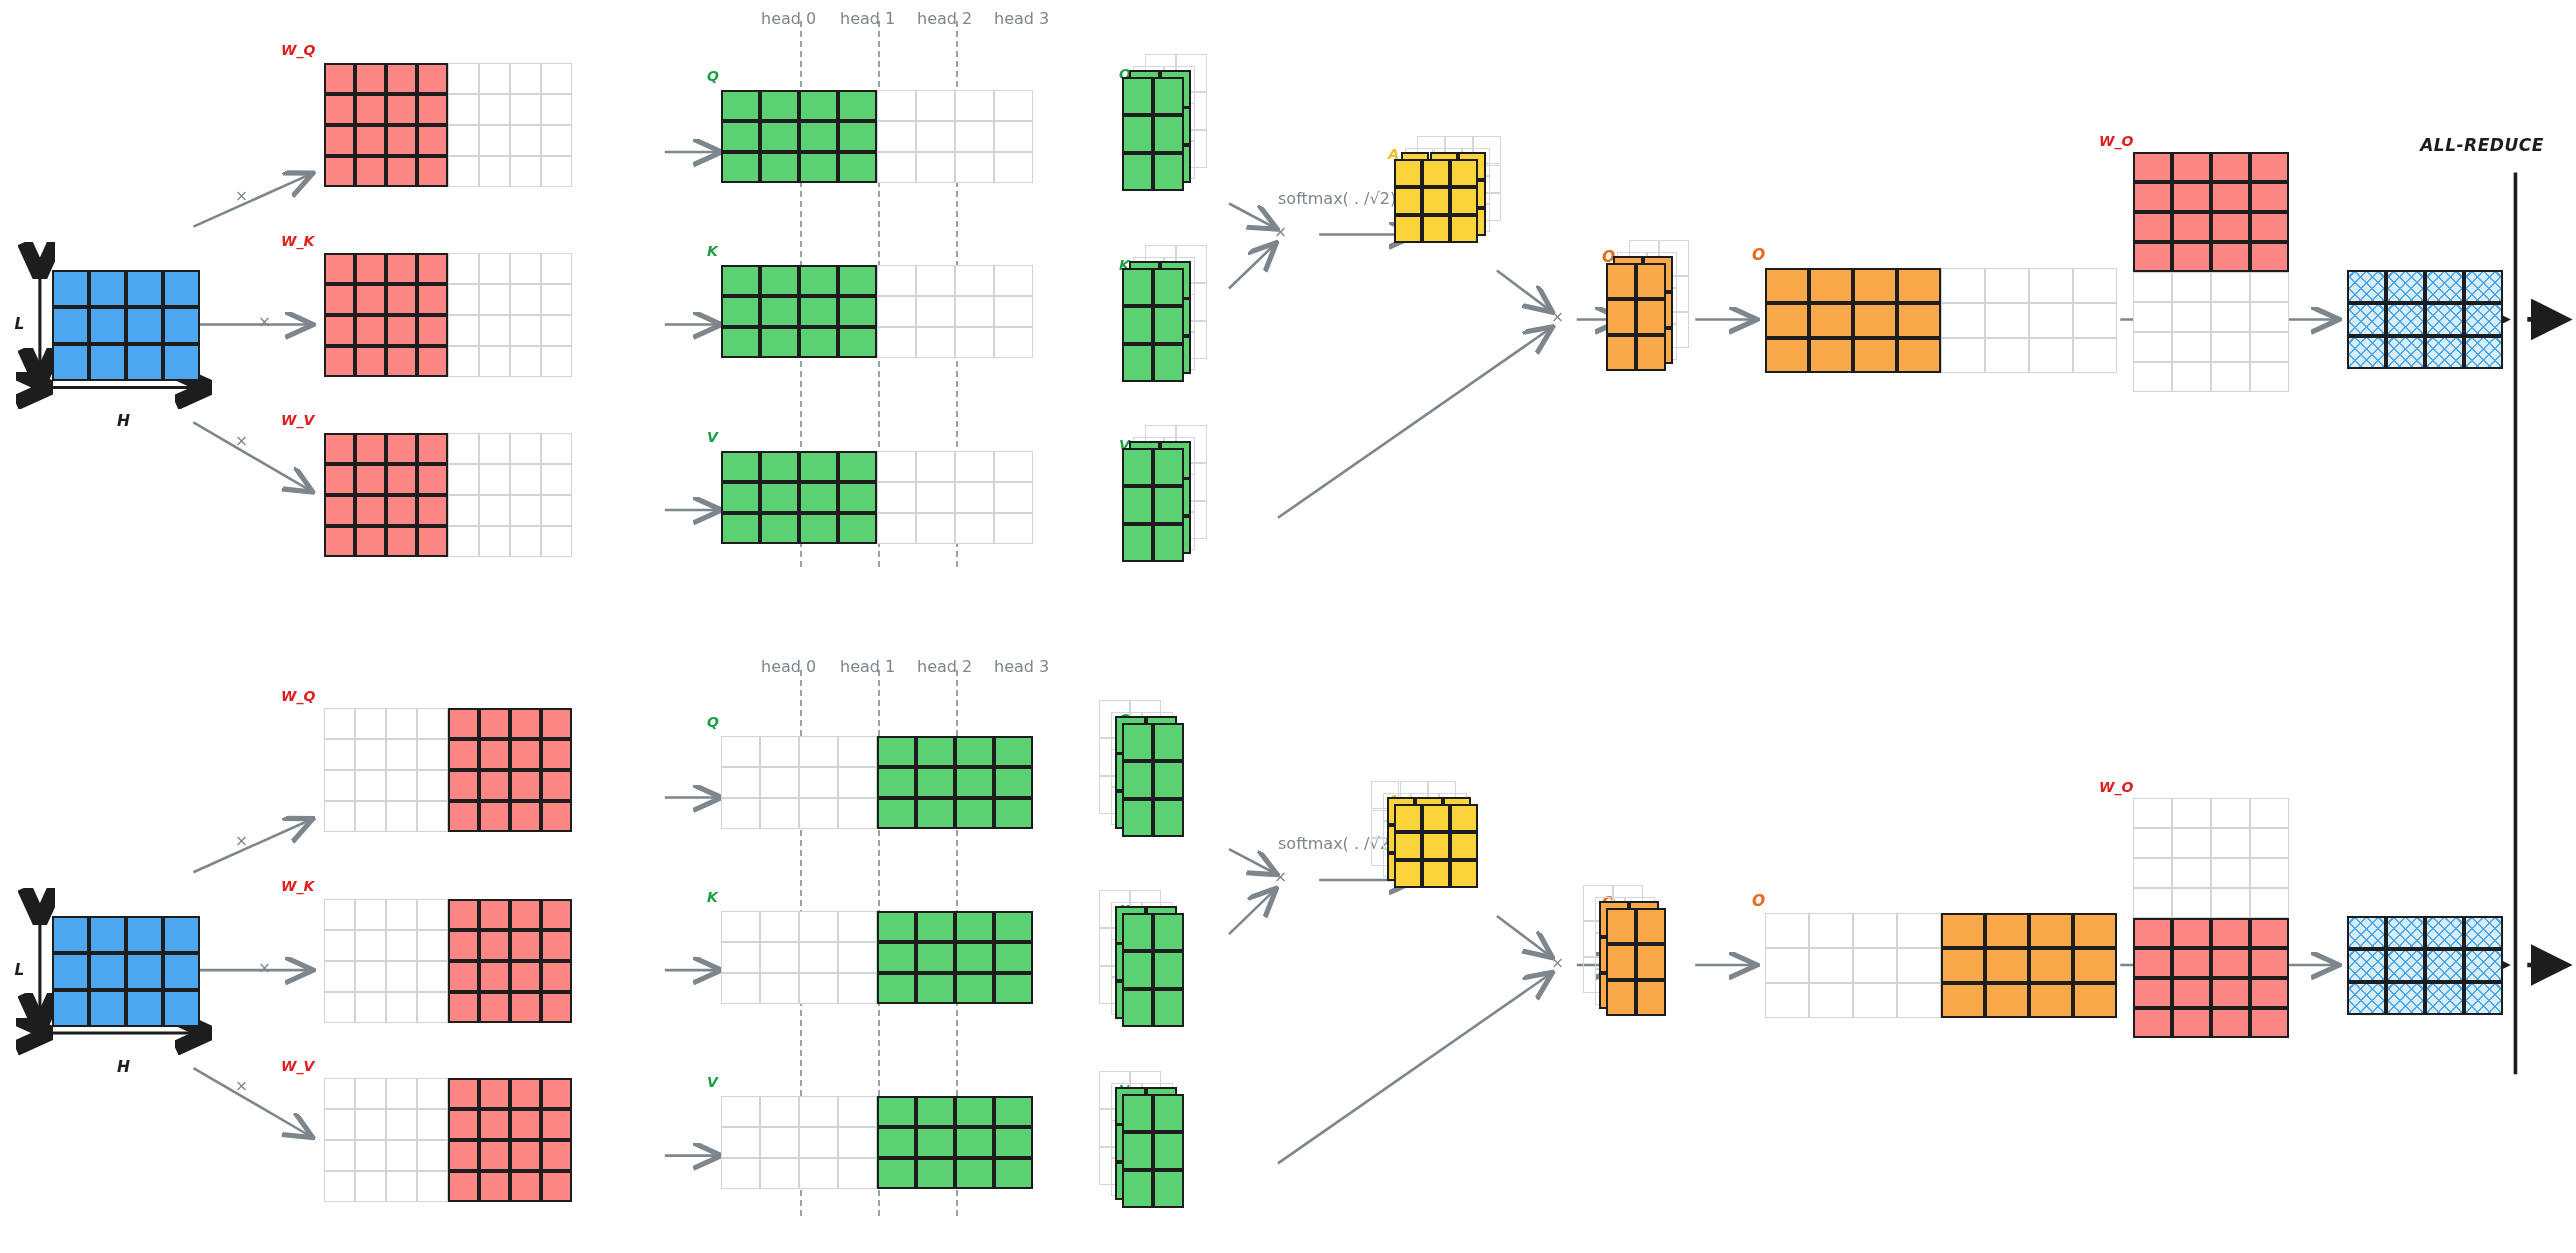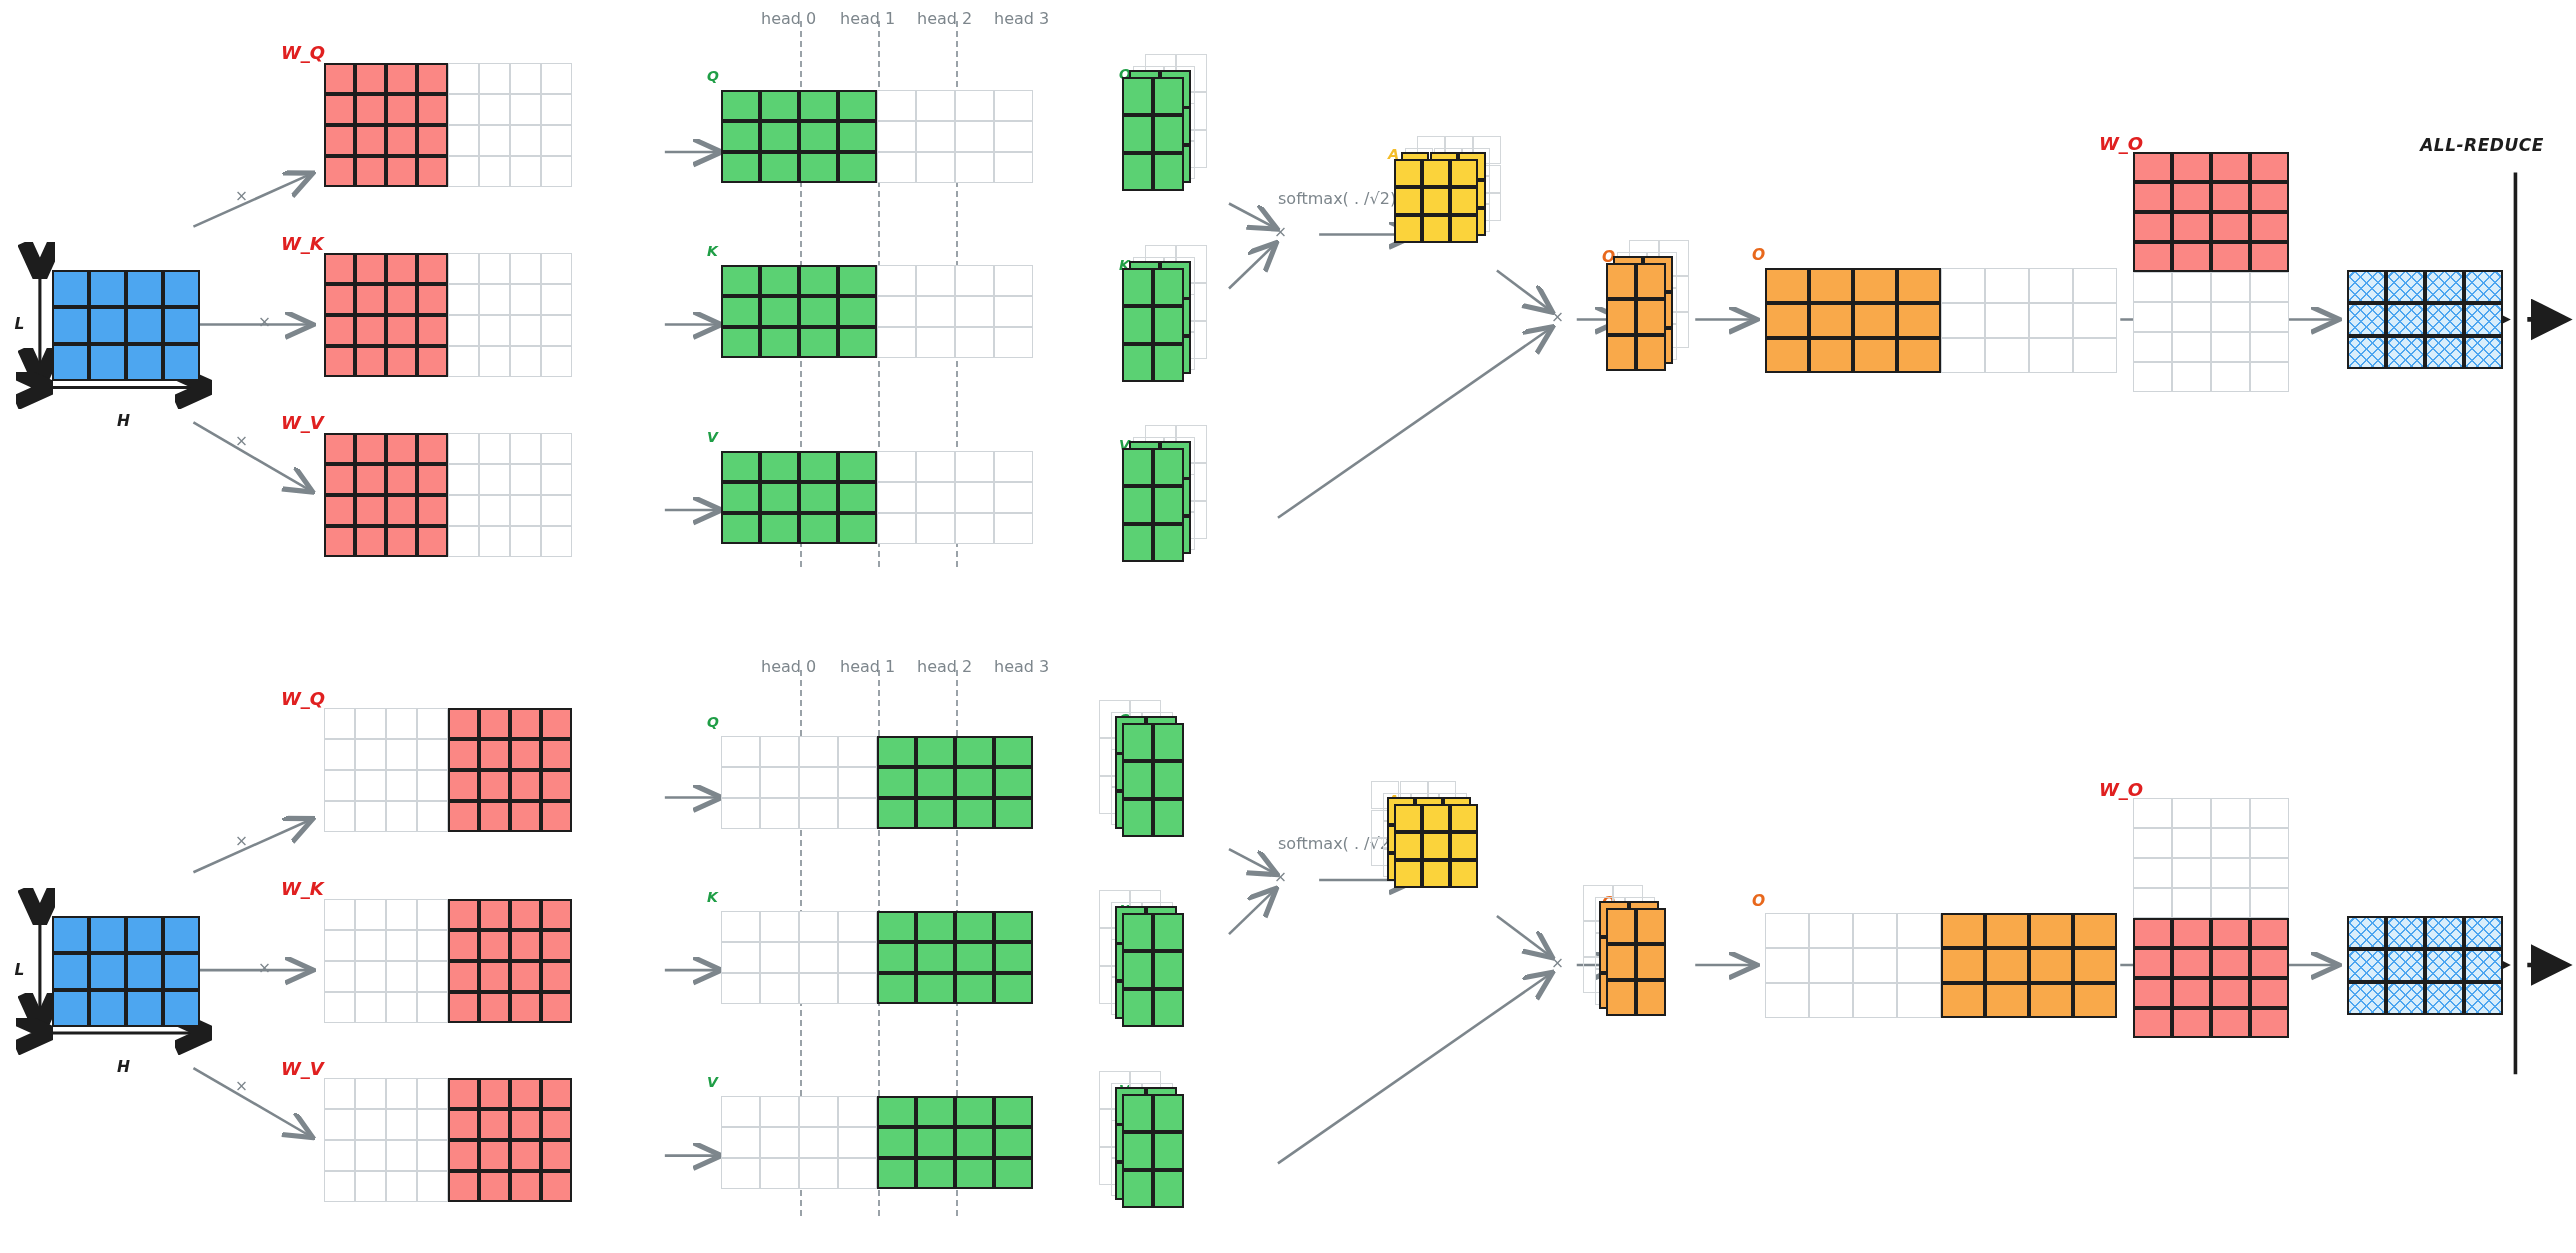--- a/index.html
+++ b/index.html
@@ -25,21 +25,21 @@
       repeating-linear-gradient(-45deg, #4da6f0 0 1.5px, transparent 1.5px 8.2px);
   }
 
   
   .stackwrap{position:absolute;}
   .ghost{position:absolute;box-sizing:border-box;border:1.5px solid #d3d7da;background:transparent;}
   .stackwrap .mx{position:absolute;left:0;top:0;}
 
   
   .lbl{position:absolute;white-space:nowrap;font-family:"DejaVu Sans", sans-serif;}
-  .lbl.red{color:#e02020;font-style:italic;font-weight:700;font-size:18px;text-align:right;}
+  .lbl.red{color:#e02020;font-style:italic;font-weight:700;font-size:14px;text-align:right;}
   .lbl.green{color:#1f9e46;font-style:italic;font-weight:700;font-size:14px;}
   .lbl.orange{color:#e8681c;font-style:italic;font-weight:700;font-size:15.5px;}
   .lbl.yellow{color:#f4bd2a;font-style:italic;font-weight:700;font-size:14.4px;}
   .lbl.grey{color:#7d868c;font-size:16px;}
   .lbl.allreduce{color:#1d1d1d;font-weight:700;font-style:italic;font-size:17px;letter-spacing:0.5px;}
   .lbl.dim{color:#1d1d1d;font-weight:700;font-style:italic;font-size:15.5px;}
   .lbl.formula{color:#7d868c;font-size:16px;}
   .lbl.times{color:#7d868c;font-size:15.5px;}
 
   

